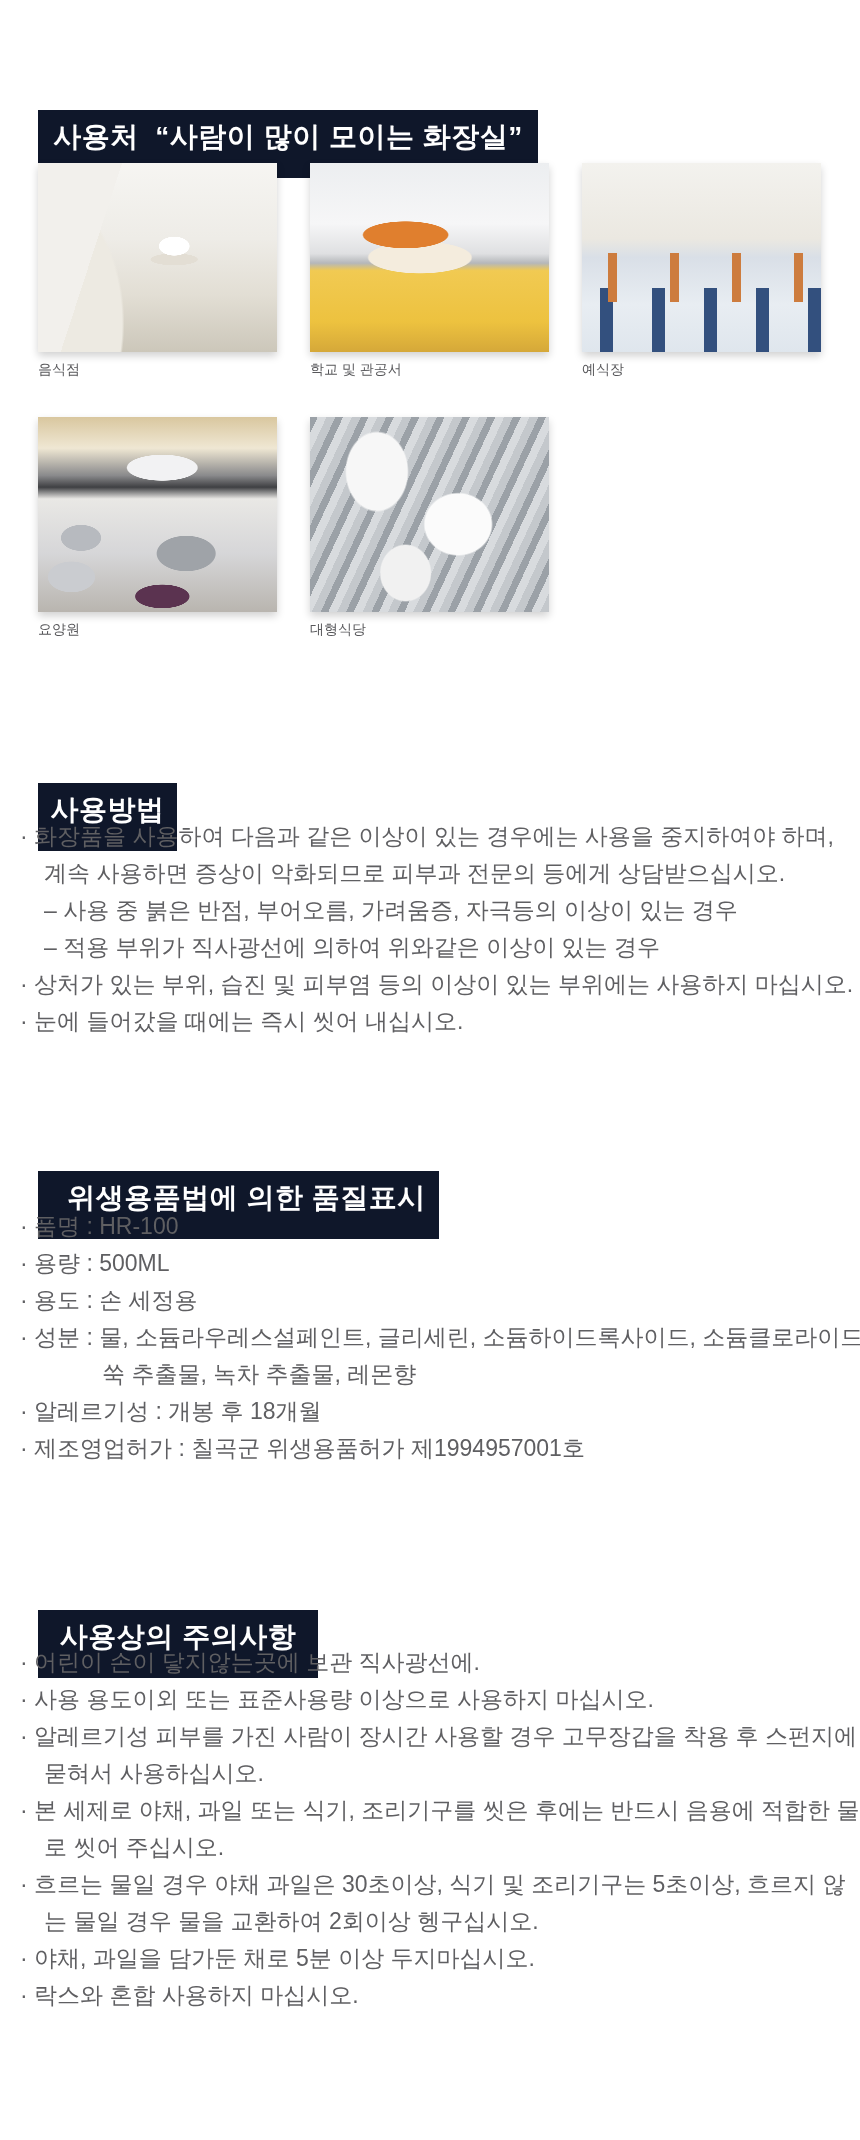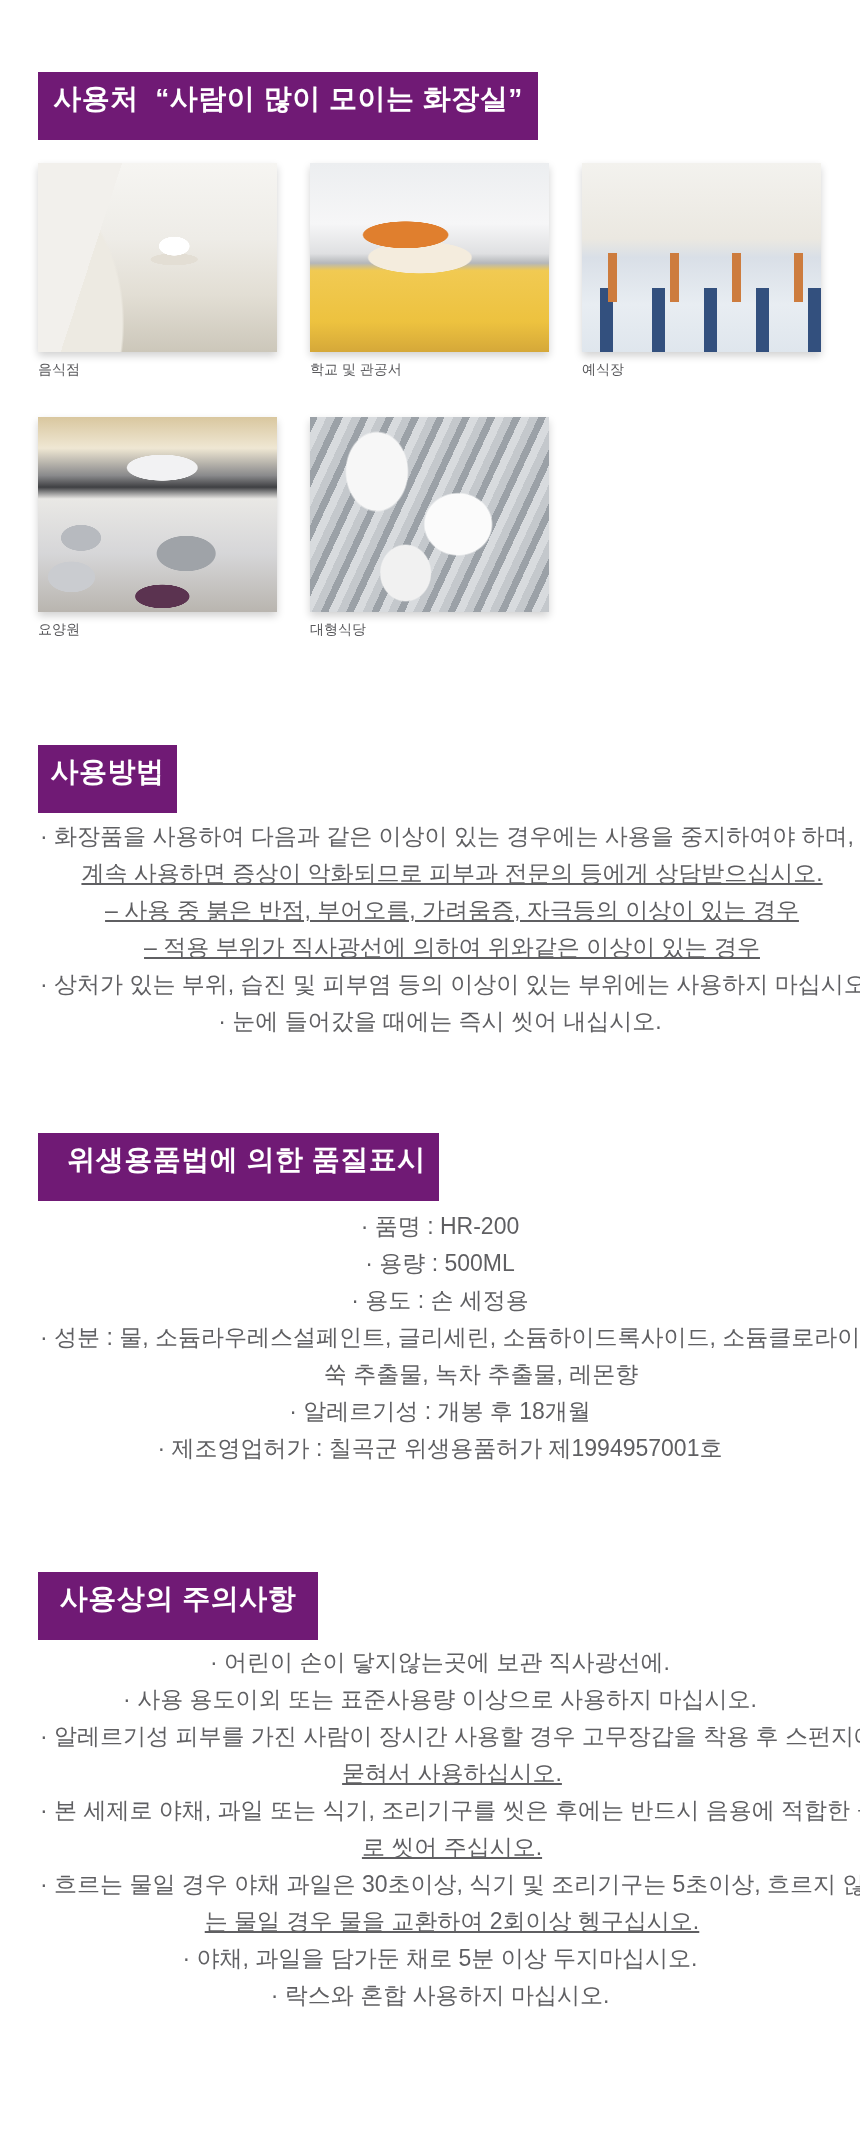--- a/index.html
+++ b/index.html
@@ -2,42 +2,42 @@
 <html><head>
 <meta charset="utf-8">
 <style>
   html,body { margin:0; padding:0; background:#ffffff; }
   .page {
     position:relative; width:860px; height:2140px; background:#ffffff;
     font-family:"Liberation Sans","DejaVu Sans",sans-serif; overflow:hidden;
   }
   .sec-header {
     position:absolute; left:38px; height:68px; line-height:53px;
-    background:#701a75; color:#ffffff; font-weight:bold; font-size:28px;
-    text-align:center; white-space:pre; letter-spacing:0.5px;
+    background:#0f172a; color:#ffffff; font-weight:bold; font-size:28px;
+    text-align:center; white-space:pre; letter-spacing:0.5px;margin-top:38px;
   }
   .h1 { top:72px;  width:500px; }
   .h2 { top:745px; width:139px;font-family:Liberation Serif, serif; }
   .h3 { top:1133px; width:385px;padding-left:16px; }
   .h4 { top:1572px; width:280px; }
 
   .photo-row { position:absolute; left:38px; display:flex; gap:33px; }
   .row1 { top:163px; }
   .row2 { top:417px; }
   .cell { width:239px; }
   .photo { width:239px; height:189px; box-shadow:0 4px 8px rgba(0,0,0,0.18); }
   .row2 .photo { height:195px; }
   .caption { margin-top:9px; font-size:14px; color:#57575a; white-space:pre; }
 
-  .textlist { position:absolute; left:40px; width:800px; font-size:23px; color:#5f5f62;text-align:center; }
+  .textlist { position:absolute; left:20px; width:800px; font-size:23px; color:#5f5f62; }
   .l1 { top:818px; }
   .l2 { top:1208px; }
   .l3 { top:1644px; }
   .tline { height:37px; line-height:37px; white-space:pre; }
-  .tline.cont { padding-left:24px;text-decoration:underline; }
+  .tline.cont { padding-left:24px; }
   .tline.deep { padding-left:82px; }
 
   
   .p-restaurant {
     background:
       radial-gradient(ellipse 26px 16px at 57% 44%, #ffffff 0 58%, rgba(255,255,255,0) 60%),
       radial-gradient(ellipse 40px 10px at 57% 51%, #e3ded4 0 58%, rgba(0,0,0,0) 60%),
       linear-gradient(108deg, #f2f0ec 0 28%, rgba(0,0,0,0) 28%),
       radial-gradient(ellipse 120px 190px at 0% 85%, #edeae2 0 70%, rgba(0,0,0,0) 72%),
       linear-gradient(180deg, #f6f5f2 0%, #eeece7 40%, #e2ded4 70%, #ccc7ba 100%);
@@ -120,21 +120,21 @@
     <div class="tline cont">계속 사용하면 증상이 악화되므로 피부과 전문의 등에게 상담받으십시오.</div>
     <div class="tline cont">– 사용 중 붉은 반점, 부어오름, 가려움증, 자극등의 이상이 있는 경우</div>
     <div class="tline cont">– 적용 부위가 직사광선에 의하여 위와같은 이상이 있는 경우</div>
     <div class="tline">· 상처가 있는 부위, 습진 및 피부염 등의 이상이 있는 부위에는 사용하지 마십시오.</div>
     <div class="tline">· 눈에 들어갔을 때에는 즉시 씻어 내십시오.</div>
   </div>
 
   <div class="sec-header h3">위생용품법에 의한 품질표시</div>
 
   <div class="textlist l2">
-    <div class="tline">· 품명 : HR-200</div>
+    <div class="tline">· 품명 : HR-100</div>
     <div class="tline">· 용량 : 500ML</div>
     <div class="tline">· 용도 : 손 세정용</div>
     <div class="tline">· 성분 : 물, 소듐라우레스설페인트, 글리세린, 소듐하이드록사이드, 소듐클로라이드,</div>
     <div class="tline deep">쑥 추출물, 녹차 추출물, 레몬향</div>
     <div class="tline">· 알레르기성 : 개봉 후 18개월</div>
     <div class="tline">· 제조영업허가 : 칠곡군 위생용품허가 제1994957001호</div>
   </div>
 
   <div class="sec-header h4">사용상의 주의사항</div>
 

